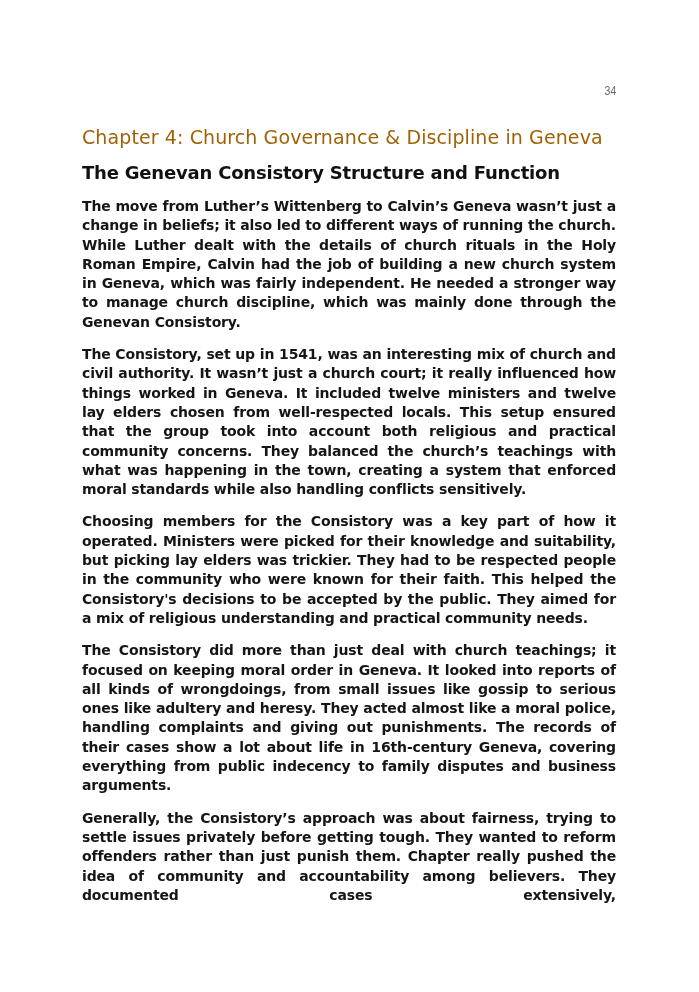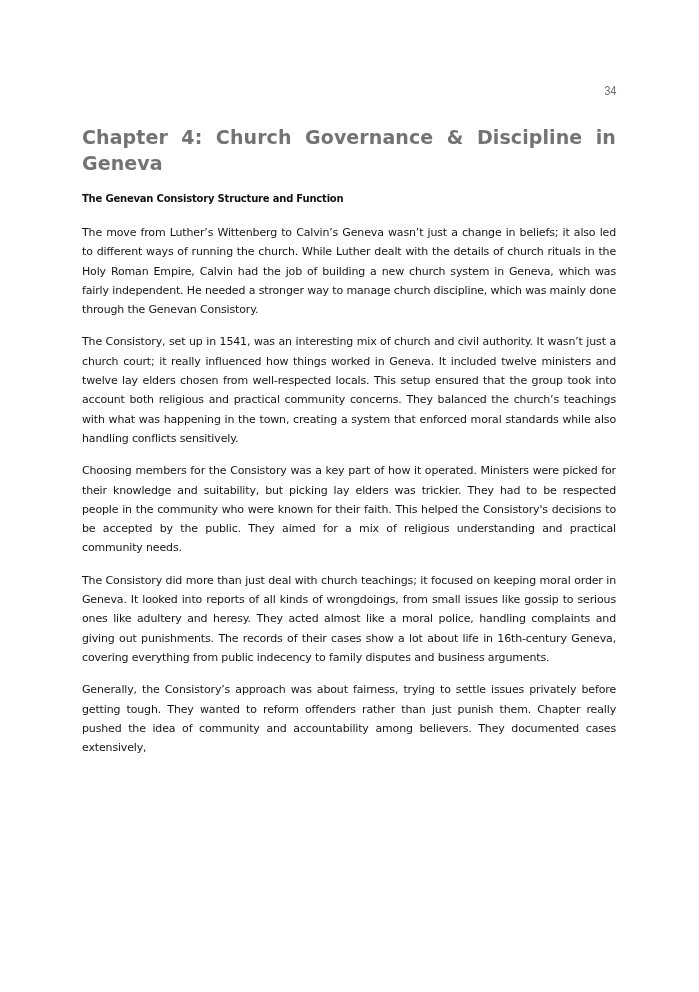--- a/index.html
+++ b/index.html
@@ -25,45 +25,46 @@
       transform-origin: right top;
     }
     .content {
       position: absolute;
       left: 82px;
       top: 124px;
       width: 534px;
     }
     .chapter-title {
       font-family: "DejaVu Sans", sans-serif;
-      font-weight: bold;
+      font-weight: normal;
       font-size: 19px;
       line-height: 26px;
       margin: 0 0 13px 0;
       text-align: justify;
       letter-spacing: 0.1px;
-      color: #737373;
+      color: #a16207;
     }
     .section-heading {
       font-family: "DejaVu Sans", sans-serif;
       font-weight: bold;
-      font-size: 10px;
+      font-size: 18px;
       line-height: 19px;
       margin: 0 0 15px 0;
       letter-spacing: -0.2px;
       color: #111;
     }
     .para {
       font-family: "DejaVu Sans", sans-serif;
-      font-size: 11px;
+      font-size: 14px;
       line-height: 19.3px;
       text-align: justify;
       margin: 0 0 13px 0;
       letter-spacing: -0.15px;
       color: #151515;
+      font-weight: bold;
     }
     .para.last {
       text-align-last: justify;
     }
   </style>
 </head>
 <body>
 
 <div class="page-number">34</div>
 

